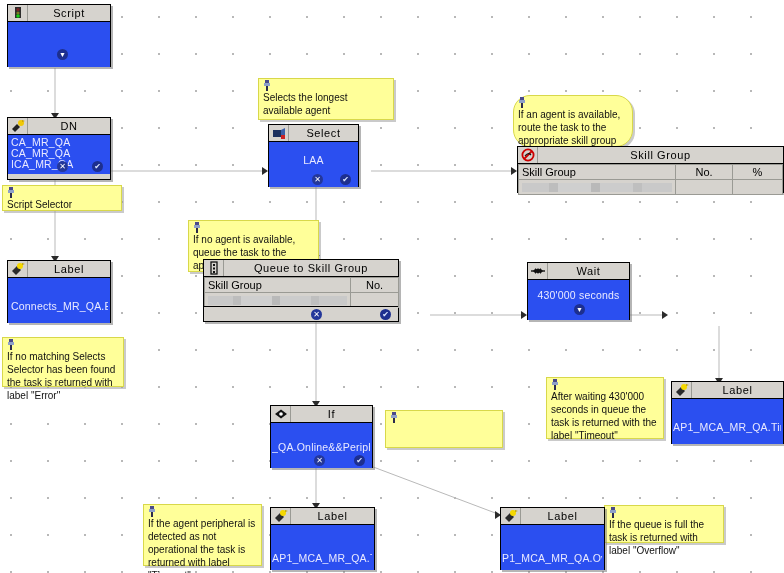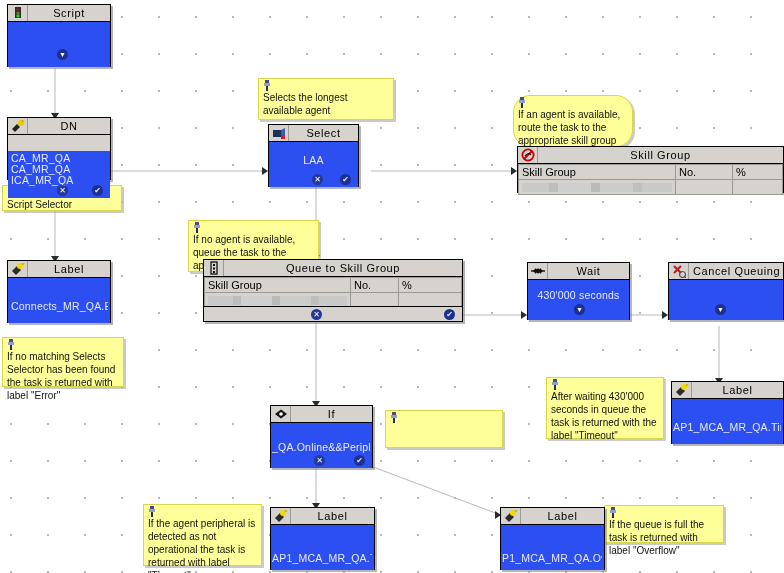--- a/index.html
+++ b/index.html
@@ -83,21 +83,21 @@
 
   
   .tbl{width:100%;border-collapse:collapse;table-layout:fixed;background:#d6d3ce;}
   .tbl th,.tbl td{
     border:1px solid #9a9a94;
     font-weight:normal;font-size:11px;
     height:15px;padding:0 3px;box-sizing:border-box;
     overflow:hidden;white-space:nowrap;
   }
   .tbl th{background:#d6d3ce;color:#000;}
-  .tbl th.c{text-align:left;margin-top:36px;}
+  .tbl th.c{text-align:center;margin-top:36px;}
   .tbl td{background:#d6d3ce;}
   .redacted{
     display:block;height:9px;
     background:linear-gradient(90deg,#c9c9c9 0 18%,#bdbdbd 18% 24%,#cfcfcf 24% 46%,#b9b9b9 46% 52%,#cccccc 52% 74%,#bfbfbf 74% 80%,#c9c9c9 80% 100%);
   }
 
   
   .note{
     position:absolute;
     background:#ffff99;
@@ -278,21 +278,21 @@
     <div class="titlebar">
       <span class="ticon">
         <svg width="16" height="14" viewBox="0 0 16 14">
             <path d="M2 10 l5-5 3 3 -5 5z" fill="#222"></path>
             <circle cx="11" cy="4" r="3" fill="#f0c808"></circle>
             <path d="M12 1 l3 1 -3 1z" fill="#c8a000"></path>
           </svg>
       </span>
       <span class="ttext">DN</span>
     </div>
-    <div class="body" style="height:47px;margin-top:16px;">
+    <div class="body" style="height:39px;">
       <span class="bodytext" style="top:1px;">CA_MR_QA</span>
       <span class="bodytext" style="top:12px;">CA_MR_QA</span>
       <span class="bodytext" style="top:23px;">ICA_MR_QA</span>
       <span class="port fail" style="left:49px;bottom:2px;"></span>
       <span class="port ok" style="right:7px;bottom:2px;"></span>
     </div>
   </div>
 
   <div class="node" style="left:268px;top:124px;width:91px;height:63px;">
     <div class="titlebar">
@@ -352,21 +352,21 @@
             <path d="M12 1 l3 1 -3 1z" fill="#c0a400"></path>
           </svg>
       </span>
       <span class="ttext">Label</span>
     </div>
     <div class="body" style="height:45px;">
       <span class="bodytext" style="top:22px;">Connects_MR_QA.Error</span>
     </div>
   </div>
 
-  <div class="node" style="left:203px;top:259px;width:260px;height:63px;">
+  <div class="node" style="left:203px;top:259px;width:196px;height:63px;">
     <div class="titlebar">
       <span class="ticon">
         <svg width="12" height="14" viewBox="0 0 12 14">
             <rect x="3" y="1" width="6" height="12" fill="none" stroke="#111" stroke-width="1.3"></rect>
             <rect x="5" y="3" width="2" height="2" fill="#111"></rect>
             <rect x="5" y="6.5" width="2" height="2" fill="#111"></rect>
             <rect x="5" y="10" width="2" height="2" fill="#111"></rect>
           </svg>
       </span>
       <span class="ttext">Queue to Skill Group</span>
@@ -406,35 +406,20 @@
           </svg>
       </span>
       <span class="ttext">Wait</span>
     </div>
     <div class="body" style="height:40px;">
       <span class="bodytext centered" style="top:9px;">430'000 seconds</span>
       <span class="port down" style="left:46px;bottom:5px;"></span>
     </div>
   </div>
 
-  <div class="node" style="left:668px;top:262px;width:116px;height:58px;">
-    <div class="titlebar">
-      <span class="ticon">
-        <svg width="14" height="14" viewBox="0 0 14 14">
-            <path d="M2 2 L9 9 M9 2 L2 9" stroke="#c41c1c" stroke-width="2.2"></path>
-            <circle cx="10.5" cy="10.5" r="3" fill="none" stroke="#555" stroke-width="1.2"></circle>
-            <path d="M12.5 12.5 L14 14" stroke="#555" stroke-width="1.4"></path>
-          </svg>
-      </span>
-      <span class="ttext" style="text-align:left;padding-left:4px;">Cancel Queuing</span>
-    </div>
-    <div class="body" style="height:40px;">
-      <span class="port down" style="left:46px;bottom:5px;"></span>
-    </div>
-  </div>
 
   <div class="node" style="left:671px;top:381px;width:113px;height:63px;">
     <div class="titlebar">
       <span class="ticon">
         <svg width="16" height="14" viewBox="0 0 16 14">
             <path d="M2 9 l5-5 4 4 -5 5z" fill="#2b2b2b"></path>
             <circle cx="10" cy="4" r="3" fill="#f5d800"></circle>
             <path d="M12 1 l3 1 -3 1z" fill="#c0a400"></path>
           </svg>
       </span>

